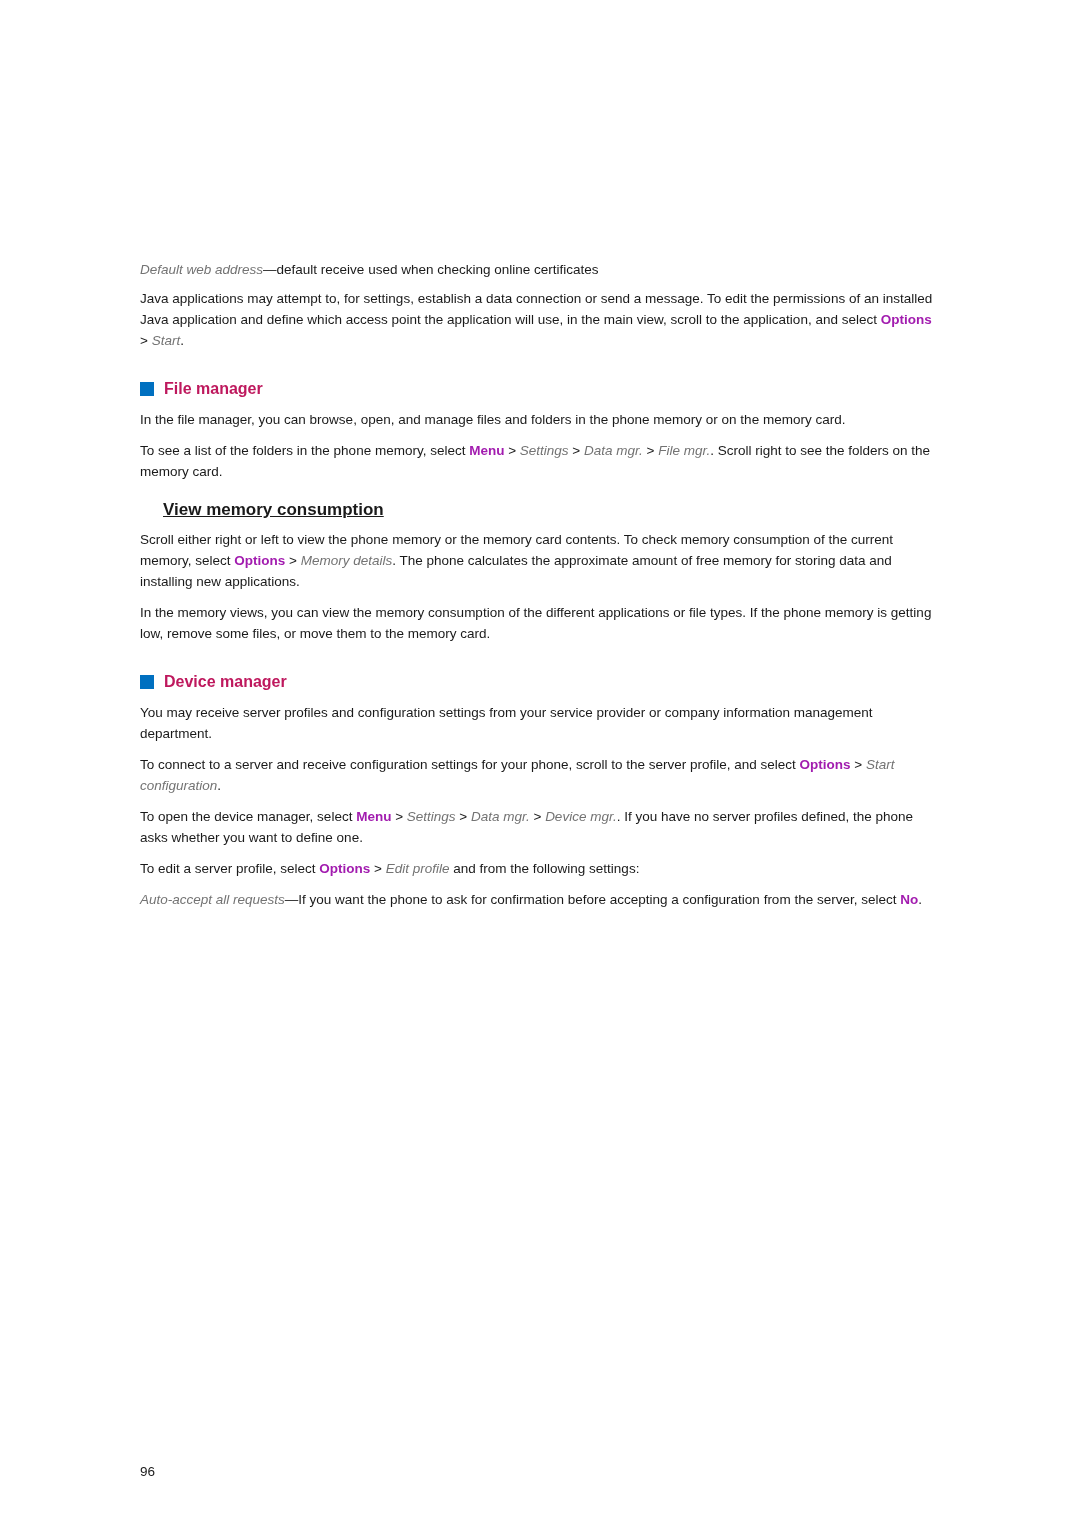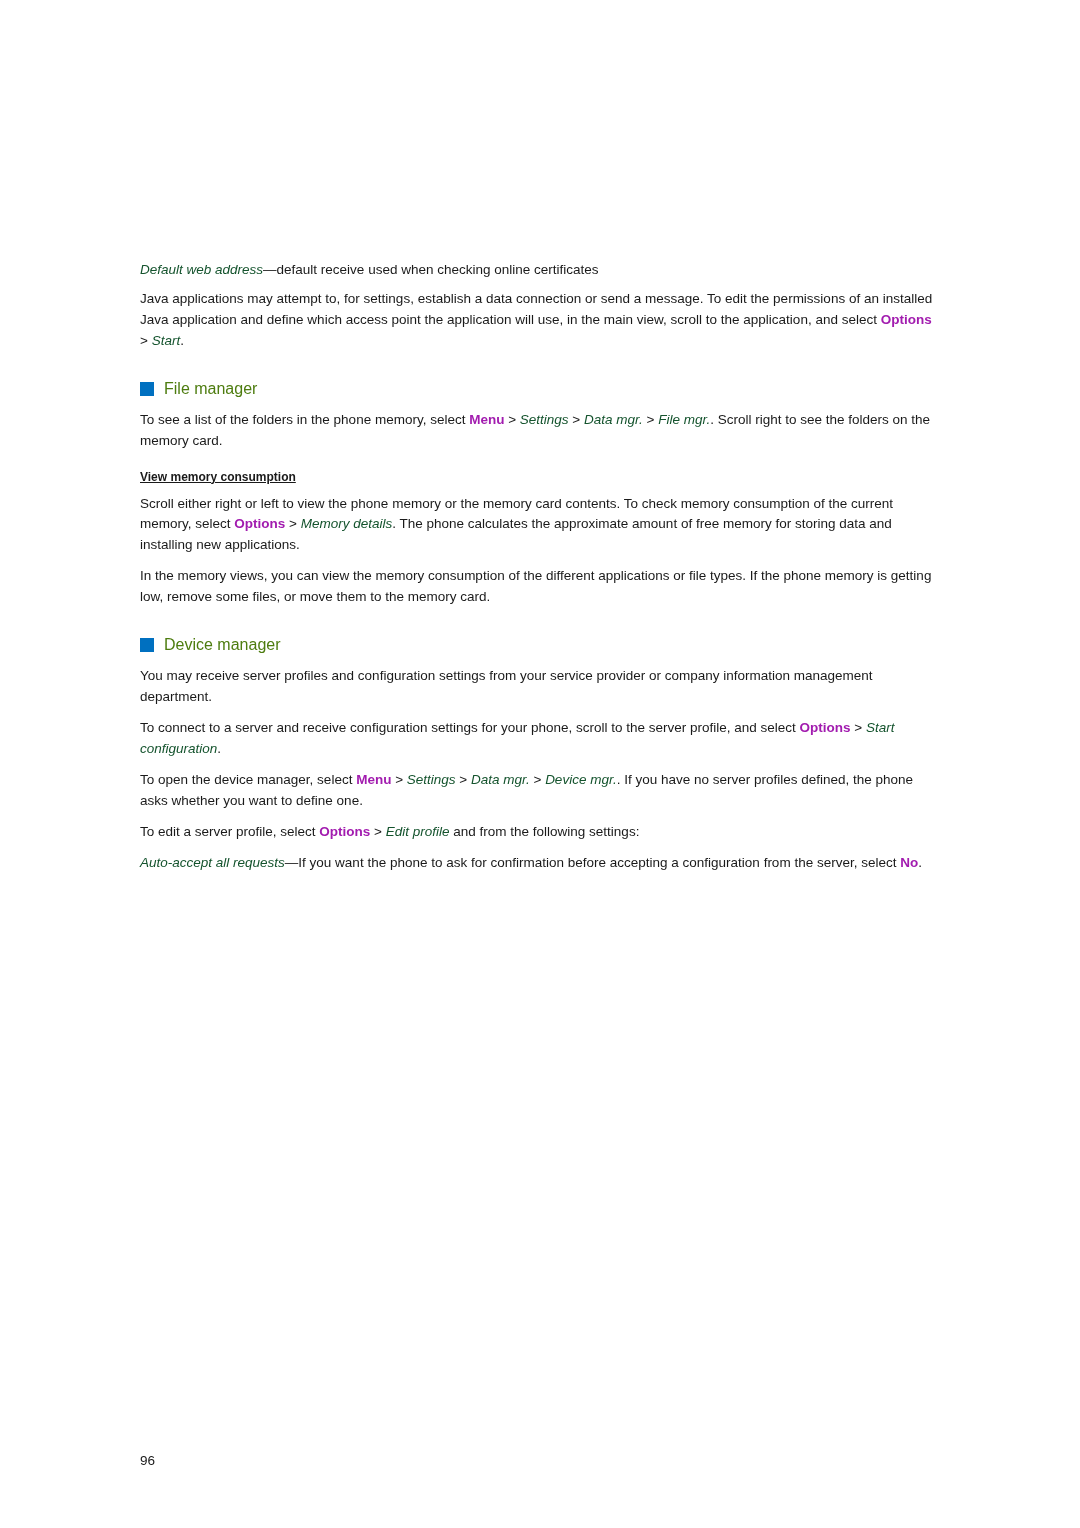--- a/index.html
+++ b/index.html
@@ -29,21 +29,21 @@
     }
 
     .intro-text {
       font-size: 13.5px;
       line-height: 1.55;
       color: #1a1a1a;
       margin-bottom: 8px;
     }
 
     .link-blue-italic {
-      color: #14532d;
+      color: #737373;
       font-style: italic;
       text-decoration: none;
     }
 
     .bold-blue {
       color: #a21caf;
       font-weight: bold;
     }
 
     .section-header {
@@ -57,43 +57,44 @@
       width: 14px;
       height: 14px;
       background: #0070c0;
       display: inline-block;
       margin-right: 10px;
       flex-shrink: 0;
     }
 
     .section-title {
       font-size: 16px;
-      font-weight: normal;
-      color: #4d7c0f;
+      font-weight: bold;
+      color: #be185d;
     }
 
     .subsection-title {
-      font-size: 12px;
+      font-size: 17px;
       font-weight: bold;
       color: #1a1a1a;
       text-decoration: underline;
       margin-top: 18px;
       margin-bottom: 10px;
+      margin-left: 23px;
     }
 
     .body-para {
       font-size: 13.5px;
       line-height: 1.55;
       color: #1a1a1a;
       margin-bottom: 10px;
     }
 
     .page-number {
       position: absolute;
-      bottom: 60px;
+      bottom: 49px;
       left: 140px;
       font-size: 13.5px;
       color: #1a1a1a;
     }
   </style>
 </head>
 <body>
 
 <div class="page">
   <div class="content">
@@ -103,20 +104,21 @@
     </p>
     <p class="intro-text">
       <span>Java applications may attempt to, for settings, establish a data connection or send a message. To edit the permissions of an installed Java application and define which access point the application will use, in the main view, scroll to the application, and select </span><span class="bold-blue">Options</span><span> &gt; </span><span class="link-blue-italic">Start</span><span>.</span>
     </p>
 
     <div class="section-header">
       <span class="section-icon"></span>
       <span class="section-title">File manager</span>
     </div>
 
+    <p class="body-para">In the file manager, you can browse, open, and manage files and folders in the phone memory or on the memory card.</p>
 
     <p class="body-para">
       <span>To see a list of the folders in the phone memory, select </span><span class="bold-blue">Menu</span><span> &gt; </span><span class="link-blue-italic">Settings</span><span> &gt; </span><span class="link-blue-italic">Data mgr.</span><span> &gt; </span><span class="link-blue-italic">File mgr.</span><span>. Scroll right to see the folders on the memory card.</span>
     </p>
 
     <div class="subsection-title">View memory consumption</div>
 
     <p class="body-para">
       <span>Scroll either right or left to view the phone memory or the memory card contents. To check memory consumption of the current memory, select </span><span class="bold-blue">Options</span><span> &gt; </span><span class="link-blue-italic">Memory details</span><span>. The phone calculates the approximate amount of free memory for storing data and installing new applications.</span>
     </p>

